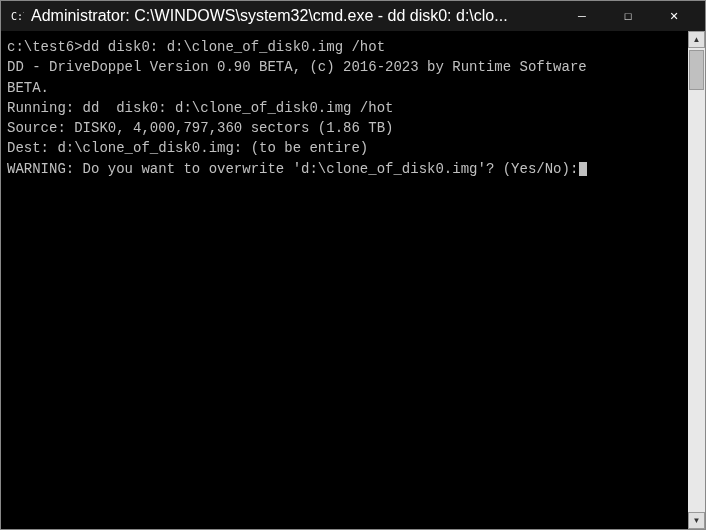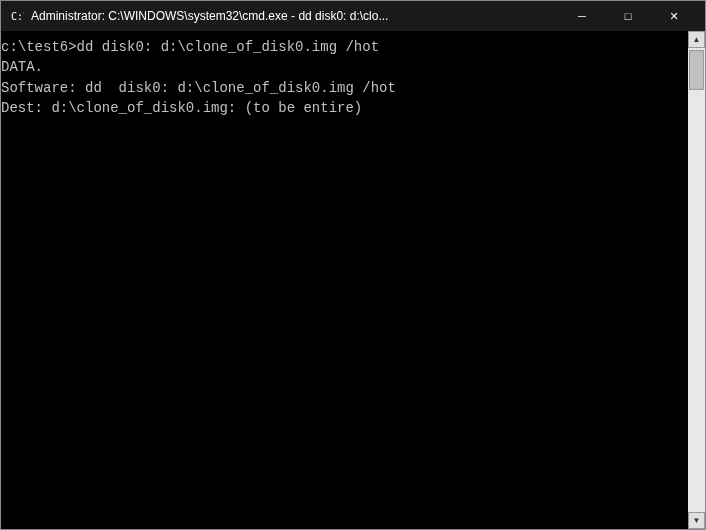--- a/index.html
+++ b/index.html
@@ -39,21 +39,21 @@
       justify-content: center;
     }
 
     .title-bar-icon svg {
       width: 14px;
       height: 14px;
     }
 
     .title-bar-text {
       color: #ffffff;
-      font-size: 12px;
+      font-size: 16px;
       flex: 1;
       white-space: nowrap;
       overflow: hidden;
       text-overflow: ellipsis;
     }
 
     .title-bar-controls {
       display: flex;
       align-items: center;
       gap: 0px;
@@ -75,21 +75,21 @@
     .content-area {
       display: flex;
       flex: 1;
       background: #000000;
       overflow: hidden;
     }
 
     .terminal {
       flex: 1;
       background: #000000;
-      padding: 6px 0;
+      padding: 6px 6px;
       overflow: hidden;
       font-family: 'Consolas', 'Courier New', monospace;
       font-size: 14px;
       color: #c0c0c0;
       line-height: 1.45;
     }
 
     .terminal .line {
       display: block;
       white-space: pre-wrap;
@@ -162,23 +162,26 @@
       <button class="title-btn">─</button>
       <button class="title-btn">□</button>
       <button class="title-btn close">✕</button>
     </div>
   </div>
 
   <div class="content-area">
     <div class="terminal">
 
     <span class="line">c:\test6&gt;dd disk0: d:\clone_of_disk0.img /hot</span>
-        <span class="line">DATA.</span>
-        <span class="line">Software: dd  disk0: d:\clone_of_disk0.img /hot</span>
+        <span class="line">DD - DriveDoppel Version 0.90 BETA, (c) 2016-2023 by Runtime Software</span>
+        <span class="line">BETA.</span>
+        <span class="line">Running: dd  disk0: d:\clone_of_disk0.img /hot</span>
+        <span class="line">Source: DISK0, 4,000,797,360 sectors (1.86 TB)</span>
         <span class="line">Dest: d:\clone_of_disk0.img: (to be entire)</span>
+        <span class="line">WARNING: Do you want to overwrite 'd:\clone_of_disk0.img'? (Yes/No):<span class="cursor"></span></span>
       </div>
     <div class="scrollbar">
       <div class="scroll-btn">▲</div>
       <div class="scroll-track">
         <div class="scroll-thumb"></div>
       </div>
       <div class="scroll-btn">▼</div>
     </div>
   </div>
 </div>

